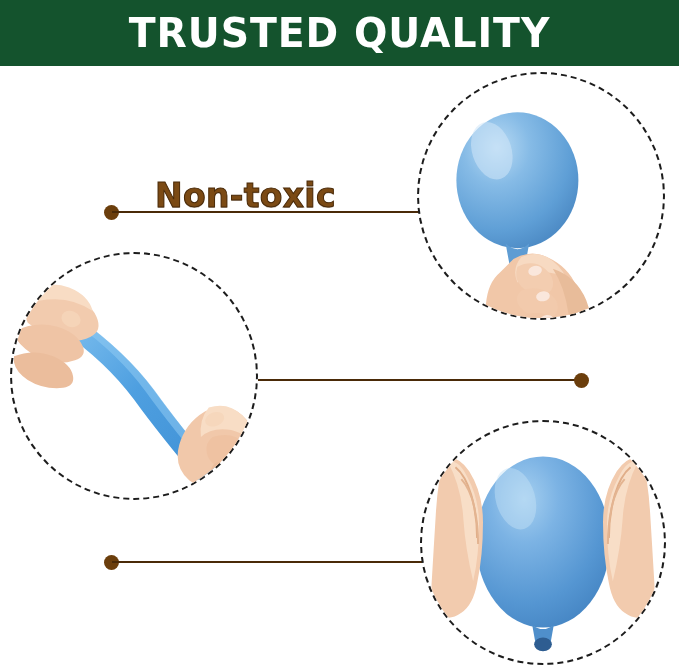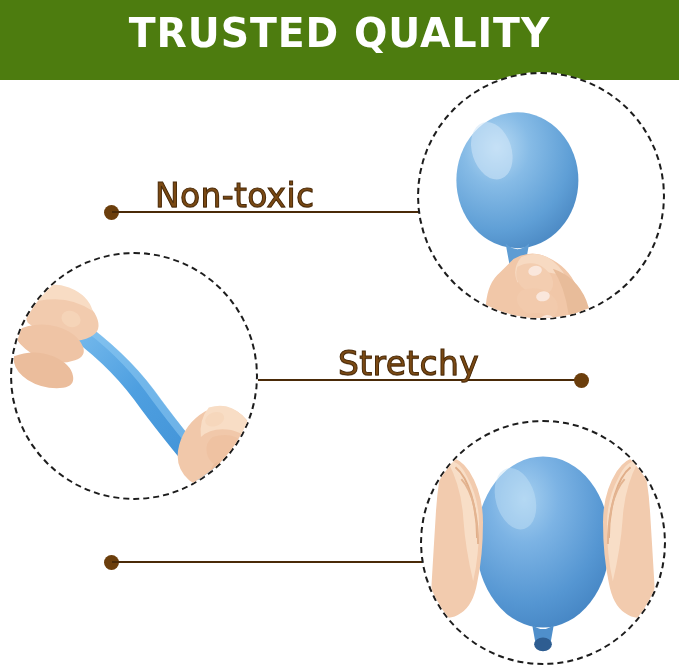--- a/index.html
+++ b/index.html
@@ -20,22 +20,22 @@
     background: #ffffff;
     overflow: hidden;
   }
 
   
   #header-banner {
     position: absolute;
     left: 0;
     top: 0;
     width: 679px;
-    height: 80px;
-    background: #4d7c0f;
+    height: 66px;
+    background: #14532d;
   }
   #header-title {
     position: absolute;
     left: 0;
     top: 9px;
     width: 679px;
     text-align: center;
     color: #ffffff;
     font-family: "DejaVu Sans", sans-serif;
     font-weight: bold;
@@ -45,21 +45,21 @@
     white-space: nowrap;
     transform: scaleX(0.96);
     transform-origin: 50% 50%;
   }
 
   
   .feature-label {
     position: absolute;
     color: #7B4A14;
     font-family: "DejaVu Sans", sans-serif;
-    font-weight: normal;
+    font-weight: bold;
     font-size: 33px;
     letter-spacing: 0.3px;
     white-space: nowrap;
     -webkit-text-stroke: 1px #4A2A08;
     text-shadow: 0 1px 0 rgba(60,32,6,0.35);
   }
   #label-nontoxic  { left: 155px; top: 176px; }
   #label-stretchy  { left: 338px; top: 344px; }
   #label-durable   { left: 203px; top: 518px; }
 
@@ -114,21 +114,20 @@
   <div id="header-banner">
     <div id="header-title">TRUSTED QUALITY</div>
   </div>
 
   <div id="dot-nontoxic" class="connector-dot"></div>
   <div id="line-nontoxic" class="connector-line"></div>
   <div id="label-nontoxic" class="feature-label">Non-toxic</div>
 
   <div id="line-stretchy" class="connector-line"></div>
   <div id="dot-stretchy" class="connector-dot"></div>
-  <div id="label-stretchy" class="feature-label">Stretchy</div>
 
   <div id="dot-durable" class="connector-dot"></div>
   <div id="line-durable" class="connector-line"></div>
 
   <div id="circle-balloon-held" class="photo-circle">
     <svg class="photo-svg" viewBox="0 0 248 248">
       <defs>
         <radialGradient id="balloonGradA" cx="33%" cy="26%" r="78%">
           <stop offset="0%" stop-color="#B9DBF4"></stop>
           <stop offset="35%" stop-color="#86BBE6"></stop>

